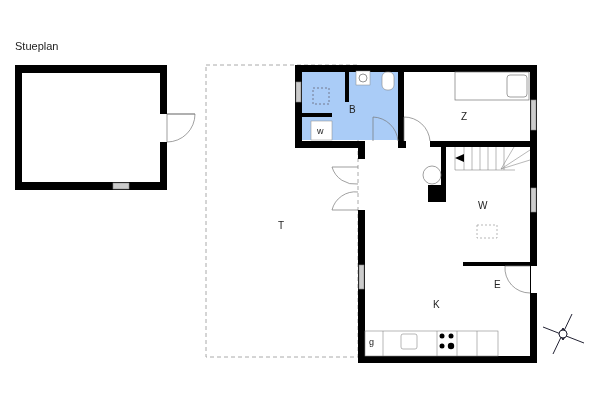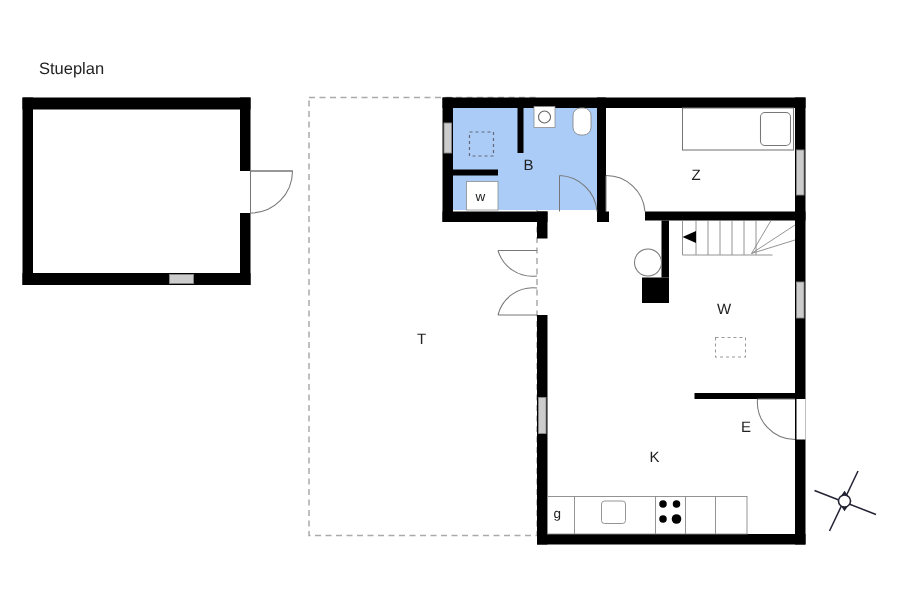--- a/index.html
+++ b/index.html
@@ -1,17 +1,17 @@
 <!DOCTYPE html>
 <html><head>
 <meta charset="utf-8">
 <style>
   html, body { margin:0; padding:0; background:#ffffff; }
   body { width:600px; height:400px; position:relative; overflow:hidden; font-family:"Liberation Sans", sans-serif; }
-  .title { position:absolute; left:26px; top:40px; font-size:11px; color:#222; }
+  .title { position:absolute; left:15px; top:40px; font-size:11px; color:#222; }
   svg { position:absolute; left:0; top:0; }
   .lbl { font-family:"Liberation Sans", sans-serif; font-size:10px; fill:#222; }
 </style>
 </head>
 <body>
 
 <div class="title">Stueplan</div>
 
 <svg width="600" height="400" viewBox="0 0 600 400">
 

